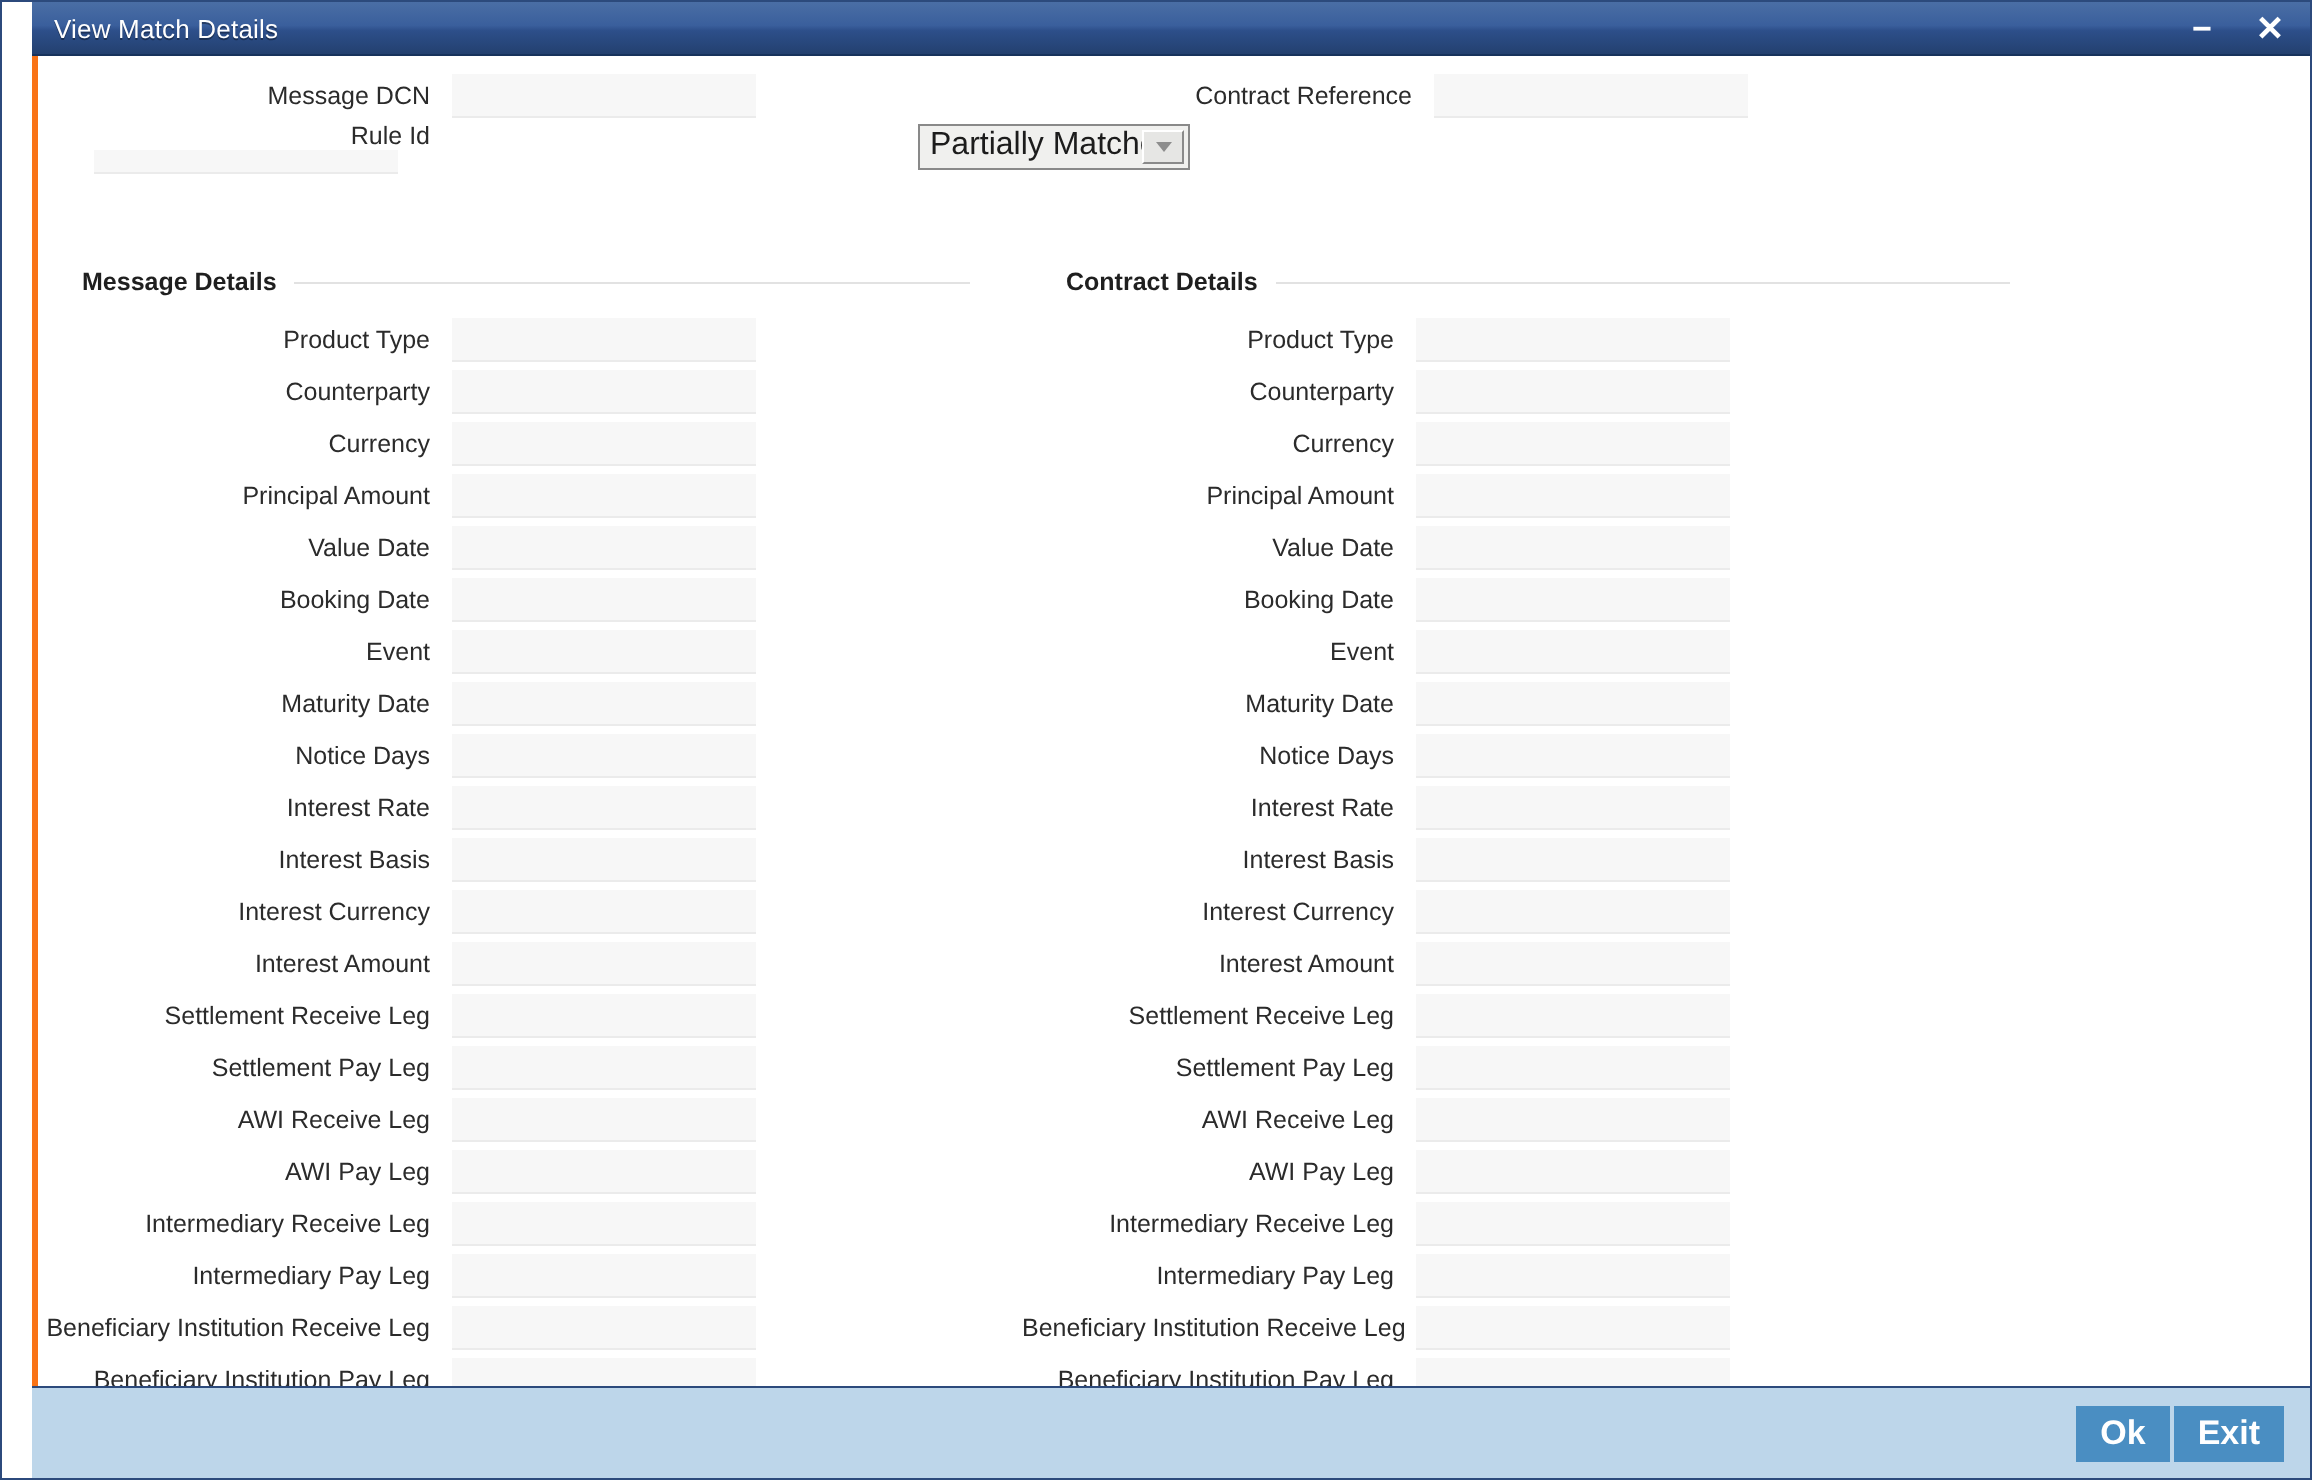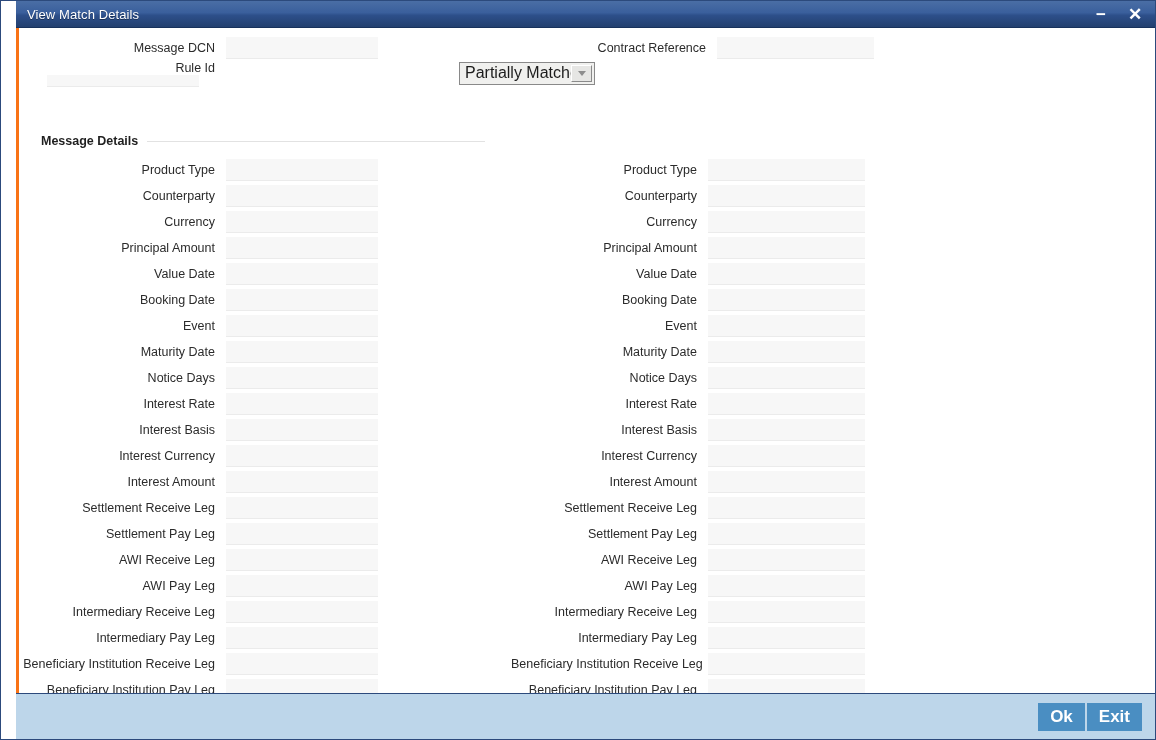--- a/index.html
+++ b/index.html
@@ -274,20 +274,24 @@
           </div>
         </div>
 
       </div>
 
       <div class="section-head sh-message">
         <div class="sh-text">Message Details</div>
         <div class="sh-rule"></div>
       </div>
 
+      <div class="section-head sh-contract">
+        <div class="sh-text">Contract Details</div>
+        <div class="sh-rule"></div>
+      </div>
 
       <div class="col col-left" id="col-left">
           <div class="fieldrow">
             <div class="flabel">Product Type</div>
             <div class="finput"></div>
           </div>
           <div class="fieldrow">
             <div class="flabel">Counterparty</div>
             <div class="finput"></div>
           </div>

